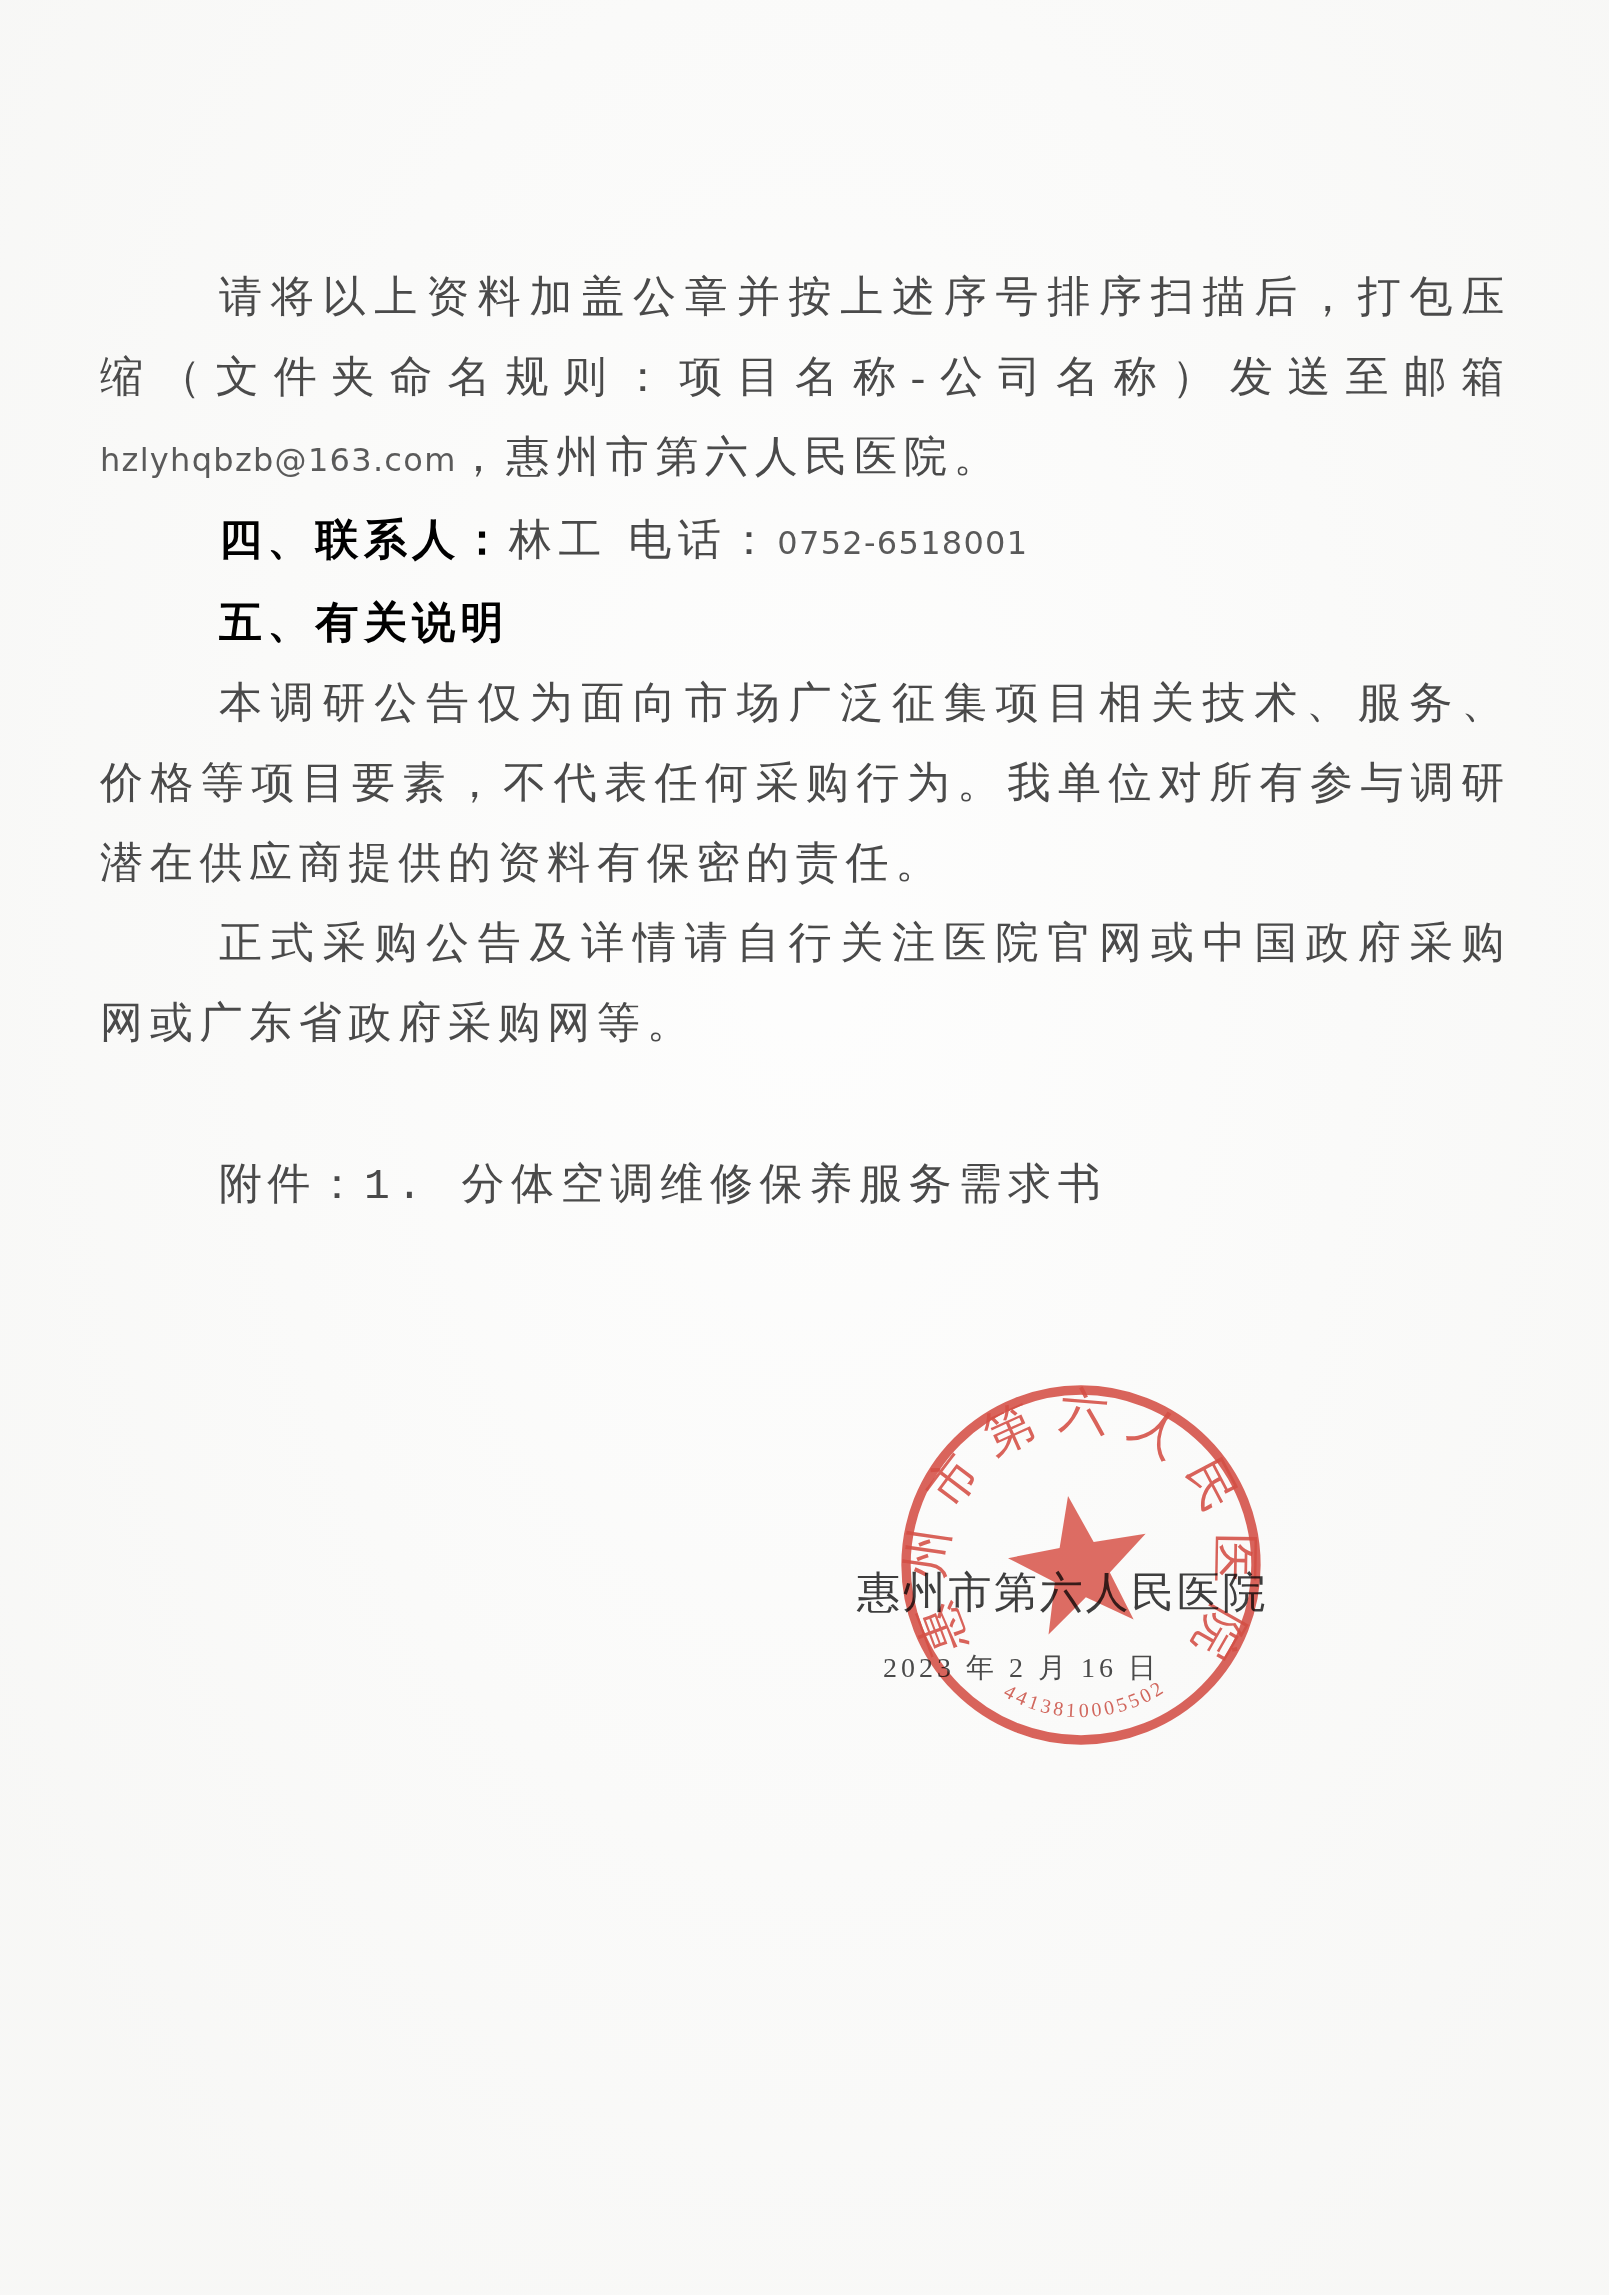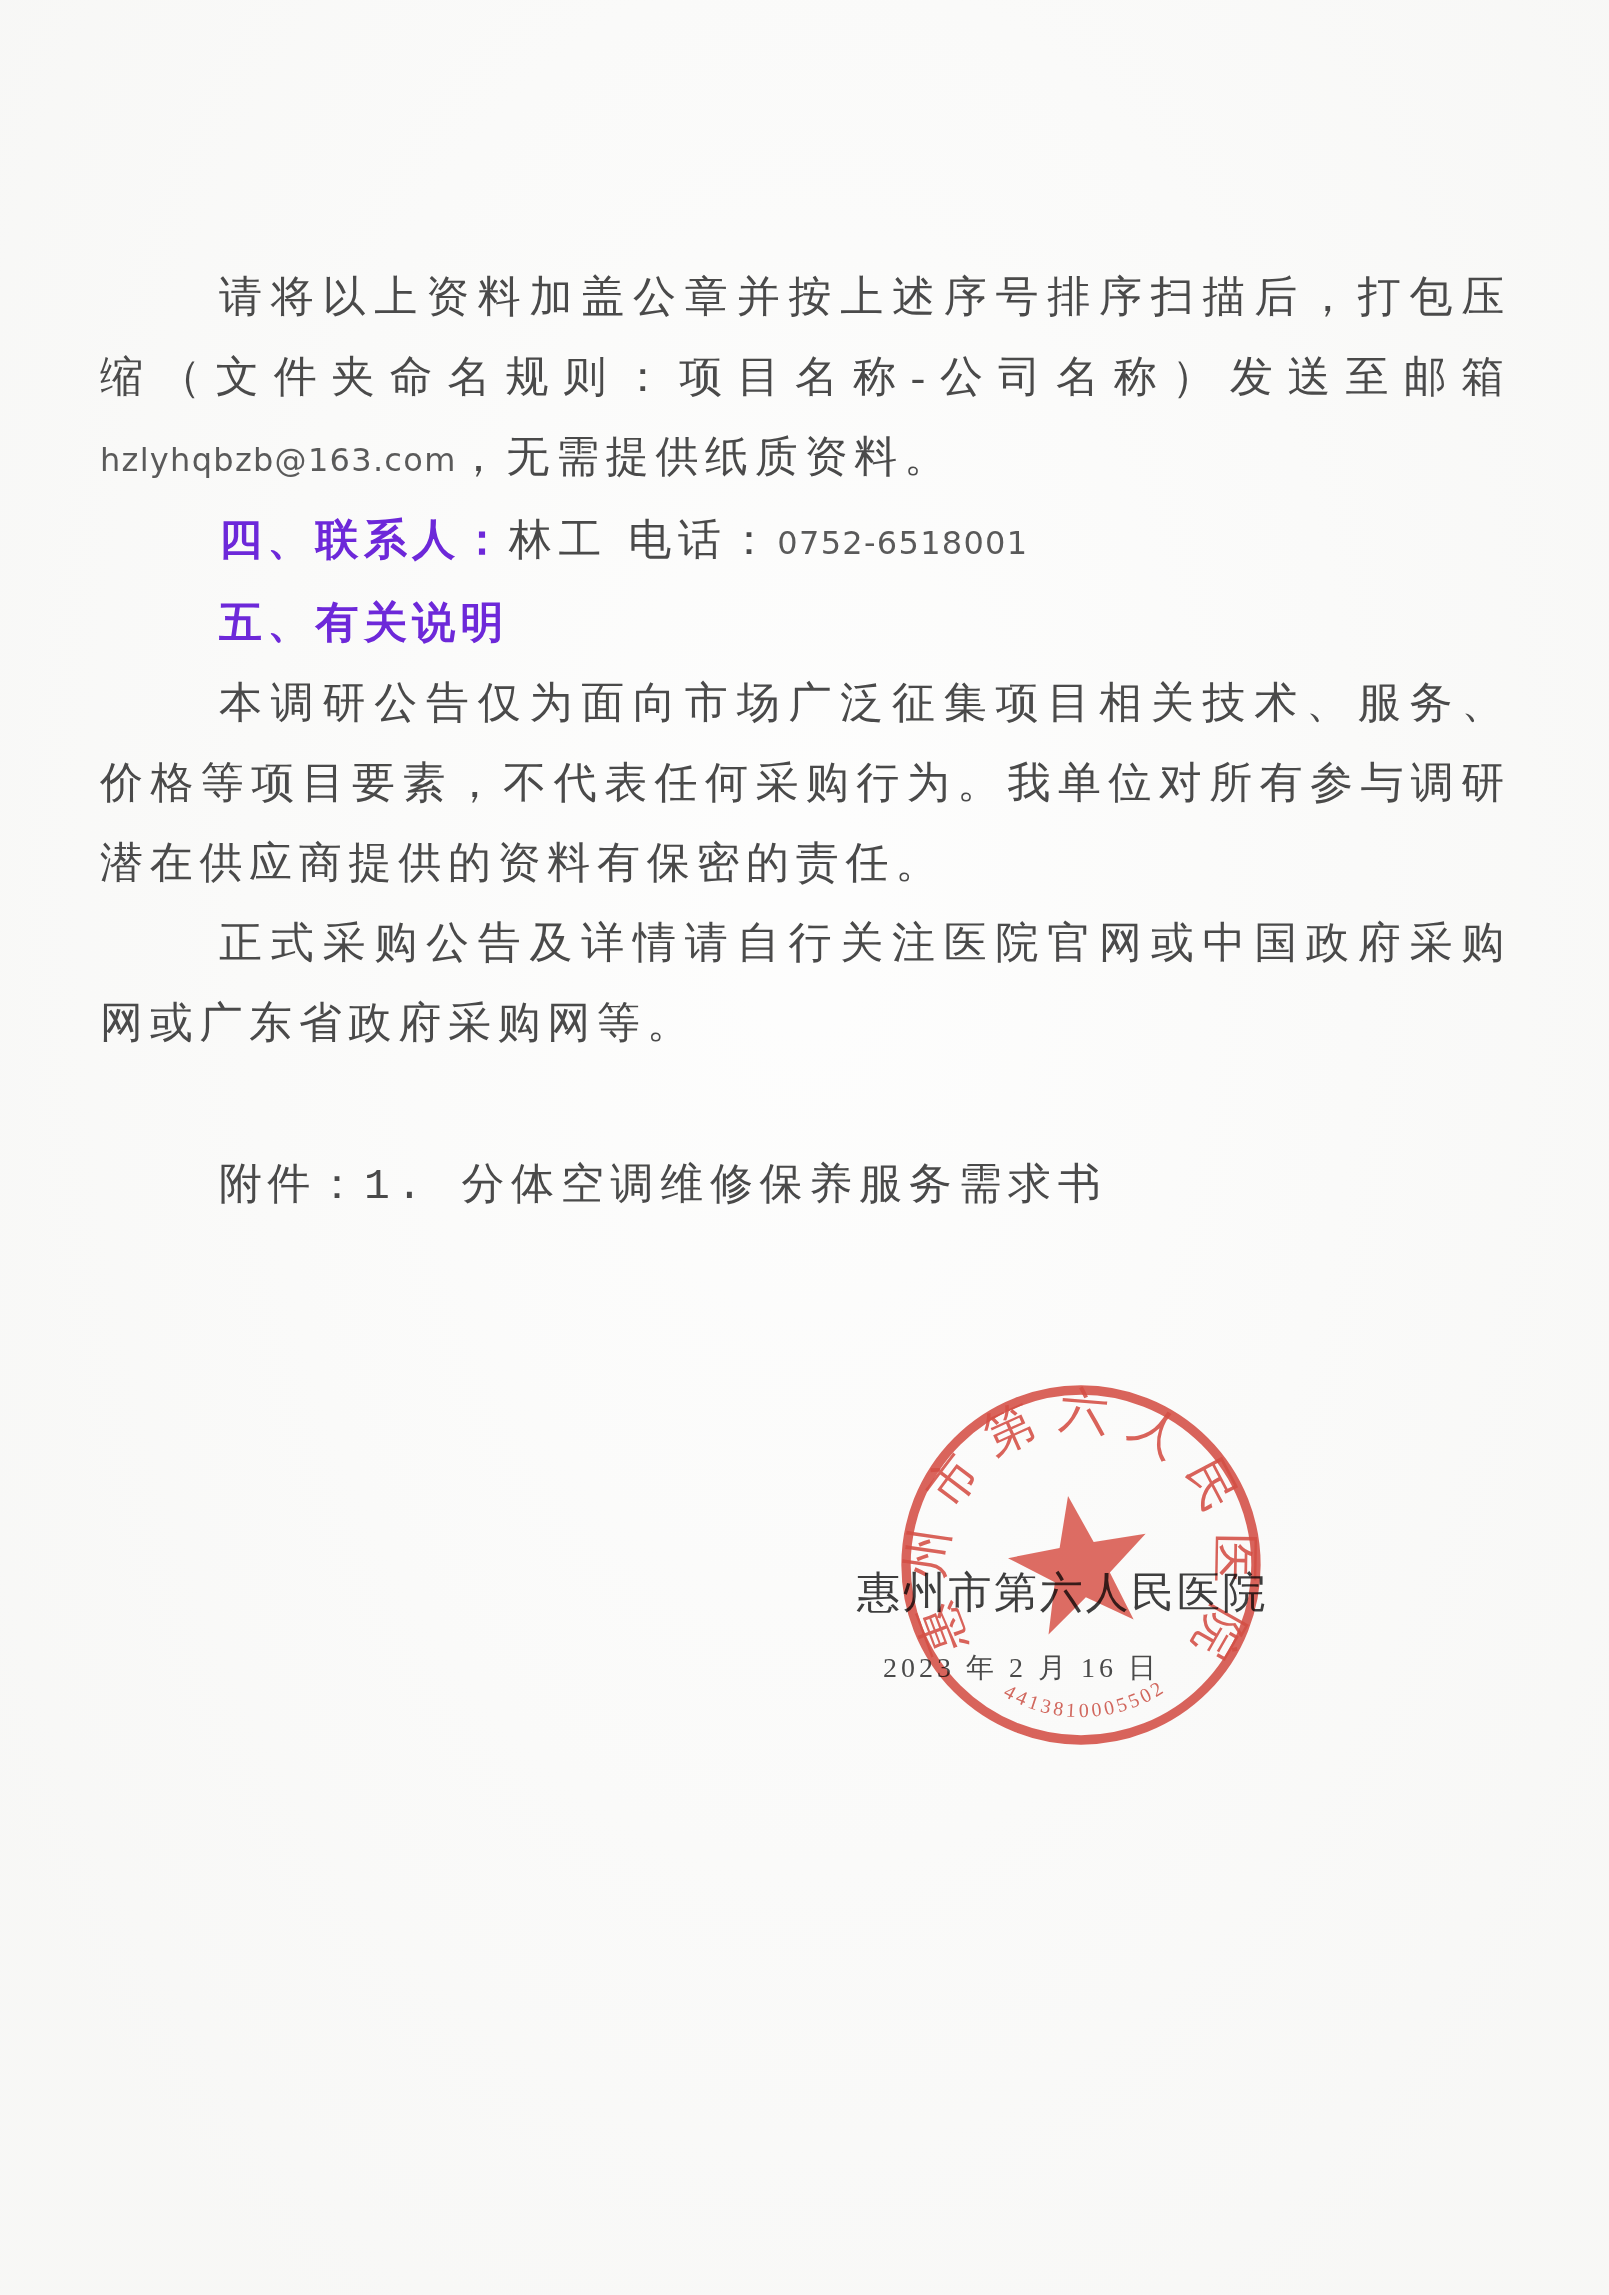--- a/index.html
+++ b/index.html
@@ -16,21 +16,21 @@
       radial-gradient(ellipse at 50% 40%, rgba(255,255,255,.6) 0%, rgba(244,244,242,.5) 85%),
       #fbfbfa;
   }
   
   .doc{
     position:absolute;left:100px;top:257px;width:1411px;
     font-size:43px;line-height:80px;letter-spacing:6.7px;
     color:#4a4a4a;text-align:justify;
   }
   .doc p{margin:0;text-indent:119px;}
-  .b{font-weight:bold;color:#6d28d9;letter-spacing:5.3px;}
+  .b{font-weight:bold;color:#000000;letter-spacing:5.3px;}
   .latin{
     font-family:"DejaVu Sans","Liberation Sans",sans-serif;
     letter-spacing:1.3px;color:#5a5a5a;font-size:32px;
   }
   .attach-block{margin-top:84px;}
   .attach-block p{text-align:left;font-family:Liberation Mono, monospace;}
   .attach1{text-indent:200px;}
   .attach2{text-indent:350px;}
   
   .sig-org{
@@ -48,21 +48,21 @@
     mix-blend-mode:multiply;opacity:.95;
   }
   .seal text{font-family:"Liberation Serif","DejaVu Serif",serif;}
 </style>
 </head>
 <body>
 
 <div class="paper"></div>
 
 <div class="doc">
-  <p><span>请将以上资料加盖公章并按上述序号排序扫描后，打包压缩（文件夹命名规则：项目名称-公司名称）发送至邮箱</span><span class="latin">hzlyhqbzb@163.com</span><span>，无需提供纸质资料。</span></p>
+  <p><span>请将以上资料加盖公章并按上述序号排序扫描后，打包压缩（文件夹命名规则：项目名称-公司名称）发送至邮箱</span><span class="latin">hzlyhqbzb@163.com</span><span>，惠州市第六人民医院。</span></p>
   <p><span class="b">四、联系人：</span><span>林工</span><span style="display:inline-block;width:20px;"></span><span>电话：</span><span class="latin">0752-6518001</span></p>
   <p><span class="b">五、有关说明</span></p>
   <p>本调研公告仅为面向市场广泛征集项目相关技术、服务、价格等项目要素，不代表任何采购行为。我单位对所有参与调研潜在供应商提供的资料有保密的责任。</p>
   <p>正式采购公告及详情请自行关注医院官网或中国政府采购网或广东省政府采购网等。</p>
 
   <div class="attach-block">
     <p class="attach1"><span class="b" style="font-weight:normal;color:#4a4a4a;">附件：</span><span>1. 分体空调维修保养服务需求书</span></p>
   </div>
 </div>
 

